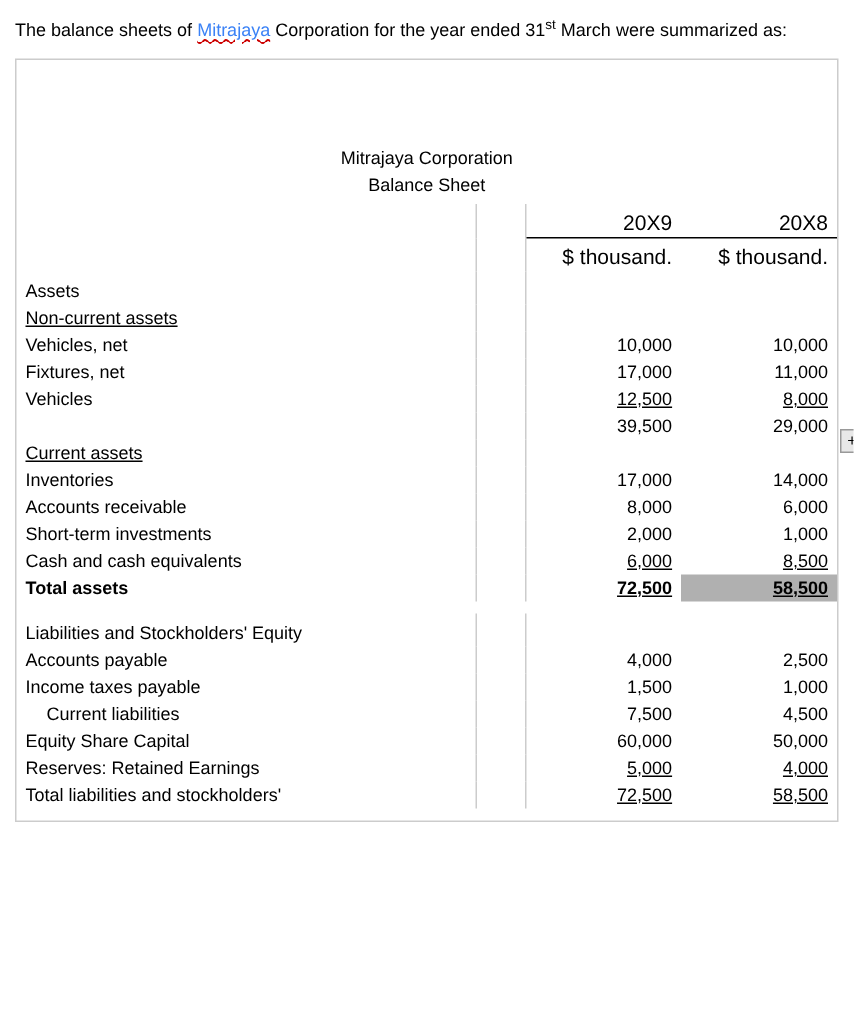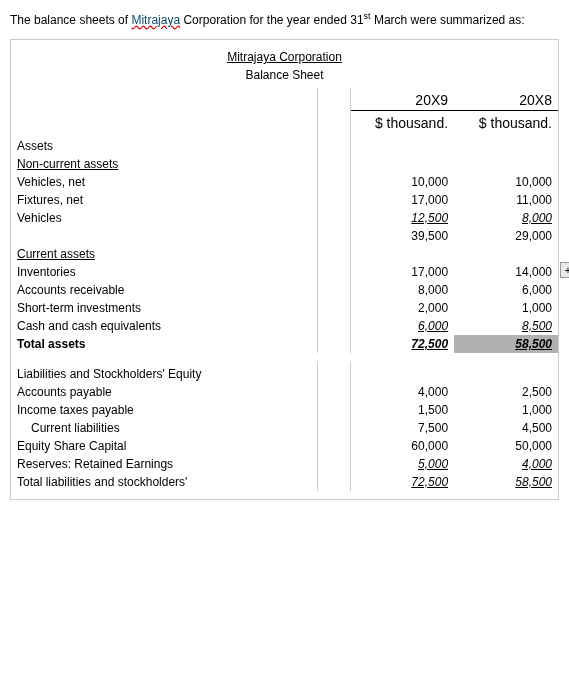--- a/index.html
+++ b/index.html
@@ -11,36 +11,36 @@
       min-height: 689px;
       padding: 10px;
       color: #000;
     }
     .intro-text {
       font-size: 12px;
       margin-bottom: 10px;
       line-height: 1.5;
     }
     .company-name {
-      color: #0c4a6e;
+      color: #3b82f6;
       text-decoration: underline wavy #c00;
     }
     .page-wrapper {
       border: 1px solid #ccc;
       padding: 0;
       position: relative;
     }
     .balance-sheet-title {
       text-align: center;
       padding: 8px 0 4px 0;
       font-size: 12px;
       line-height: 1.5;
     }
     .title-company {
-      text-decoration: underline;
+      margin-top: 48px;
     }
     table {
       width: 100%;
       border-collapse: collapse;
       font-size: 12px;
     }
     td, th {
       padding: 2px 6px;
       border: none;
     }
@@ -67,21 +67,20 @@
       padding-bottom: 2px;
     }
     .underline-label {
       text-decoration: underline;
     }
     .data-row td.val {
       text-align: right;
     }
     .underline-val {
       text-decoration: underline;
-      font-style: italic;
     }
     .total-row td {
       font-weight: bold;
     }
     .total-row td.val {
       text-align: right;
       text-decoration: underline;
     }
     .highlighted {
       background-color: #b0b0b0;

